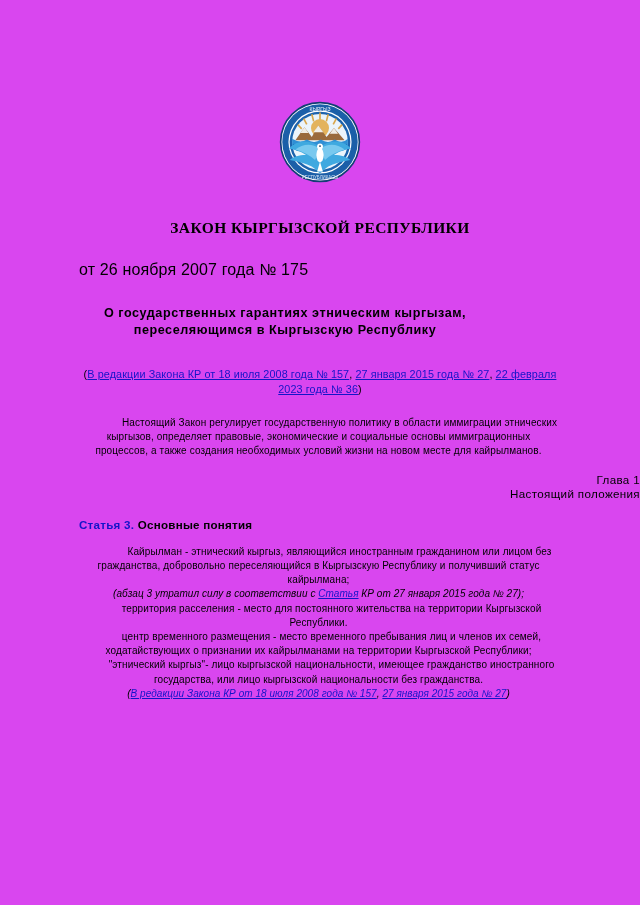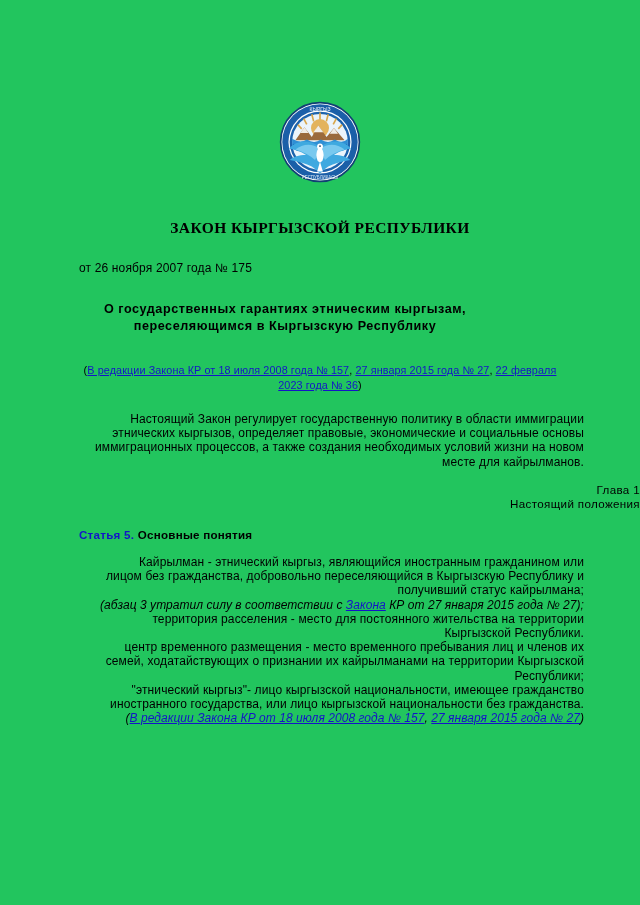--- a/index.html
+++ b/index.html
@@ -12,21 +12,21 @@
     height: 905px;
     overflow: hidden;
     font-family: "Liberation Sans", sans-serif;
     color: #000000;
   }
 
   .page {
     position: relative;
     width: 640px;
     height: 905px;
-    background: #22c55e;
+    background: #d946ef;
     box-sizing: border-box;
   }
 
   
   .emblem-wrap {
     width: 100%;
     text-align: center;
     padding-top: 99px;
     line-height: 0;
   }
@@ -44,21 +44,21 @@
     font-size: 15.5px;
     letter-spacing: 0.4px;
     margin: 0;
     padding-top: 34px;
   }
 
   .doc-date {
     margin: 0;
     padding-top: 24px;
     padding-left: 79px;
-    font-size: 12px;
+    font-size: 16px;
     letter-spacing: 0.15px;
   }
 
   .doc-subtitle {
     margin: 0;
     padding-top: 26px;
     text-align: center;
     font-weight: bold;
     font-size: 12.6px;
     line-height: 17px;
@@ -78,25 +78,25 @@
     letter-spacing: 0.1px;
   }
   a.doc-link {
     color: #1414c8;
     text-decoration: underline;
   }
 
   
   .body-block {
     padding-left: 79px;
-    padding-right: 56px;
-    font-size: 12px;
+    padding-right: 82px;
+    font-size: 10px;
     line-height: 14.2px;
     letter-spacing: 0.12px;
-    text-align: right;
+    text-align: center;
   }
   .p {
     margin: 0;
   }
   .p.indent {
     text-indent: 42px;
   }
   .p.indent-sm {
     text-indent: 26px;
   }
@@ -211,30 +211,30 @@
 
   <div class="gap-chapter"></div>
 
   <div>
     <p class="chapter-head">Глава 1</p>
     <p class="chapter-head">Настоящий положения</p>
   </div>
 
   <div class="gap-article"></div>
 
-  <p class="article-head"><span class="article-num">Статья 5.</span><span> </span><span class="article-name">Основные понятия</span></p>
+  <p class="article-head"><span class="article-num">Статья 3.</span><span> </span><span class="article-name">Основные понятия</span></p>
 
   <div class="gap-defs"></div>
 
   <div class="body-block">
 
     <p class="p indent">Кайрылман - этнический кыргыз, являющийся иностранным гражданином или лицом без гражданства, добровольно переселяющийся в Кыргызскую Республику и получивший статус кайрылмана;</p>
 
 
-    <p class="p italic"><span>(абзац 3 утратил силу в соответствии с </span><a href="#" class="doc-link">Закона</a><span> КР от 27 января 2015 года № 27);</span></p>
+    <p class="p italic"><span>(абзац 3 утратил силу в соответствии с </span><a href="#" class="doc-link">Статья</a><span> КР от 27 января 2015 года № 27);</span></p>
 
     <p class="p indent-sm">территория расселения - место для постоянного жительства на территории Кыргызской Республики.</p>
 
     <p class="p indent-sm">центр временного размещения - место временного пребывания лиц и членов их семей, ходатайствующих о признании их кайрылманами на территории Кыргызской Республики;</p>
 
     <p class="p indent-sm">"этнический кыргыз"- лицо кыргызской национальности, имеющее гражданство иностранного государства, или лицо кыргызской национальности без гражданства.</p>
 
     <p class="p italic"><span>(</span><a href="#" class="doc-link">В редакции Закона КР от 18 июля 2008 года № 157</a><span>, </span><a href="#" class="doc-link">27 января 2015 года № 27</a><span>)</span></p>
 
   </div>

